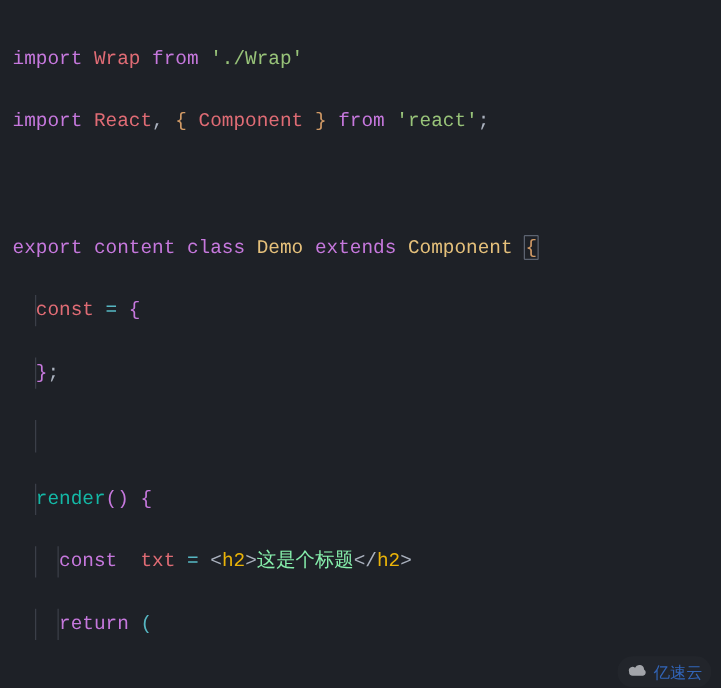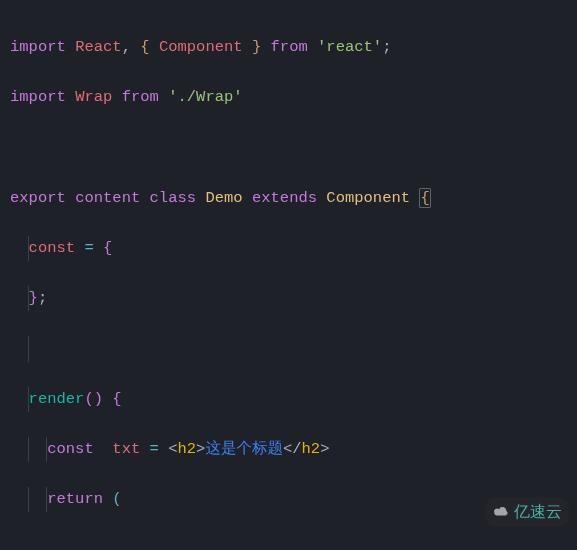--- a/index.html
+++ b/index.html
@@ -21,60 +21,60 @@
   .tok-kw   {color:#c678dd}
   .tok-def  {color:#e06c75}
   .tok-type {color:#e5c07b}
   .tok-var  {color:#e06c75}
   .tok-prop2{color:#e06c75}
   .tok-str  {color:#98c379}
   .tok-fn   {color:#14b8a6}
   .tok-op   {color:#56b6c2}
   .tok-pn   {color:#abb2bf}
   .tok-tag  {color:#eab308}
-  .tok-txt  {color:#3b82f6}
+  .tok-txt  {color:#86efac}
   .tok-brY  {color:#d19a66}
   .tok-brP  {color:#c678dd}
   .tok-brB  {color:#56b6c2}
   .indent-guide{
     position:absolute;
     left:0;top:0;bottom:0;
     width:1px;
     background:#3b3f48;
   }
   .ln{display:block;position:relative}
   .ln .guides{position:absolute;inset:0;pointer-events:none}
   .bracket-hl{
     border:1px solid #5c6370;
     border-radius:1px;
     padding:0 0px;
   }
   .overlay-logo{
     position:absolute;
-    right:8px;bottom:23px;
+    right:8px;bottom:0;
     display:flex;align-items:center;gap:4px;
-    color:#5eead4;
+    color:#3b82f6;
     font-family:sans-serif;
-    font-size:16px;
+    font-size:13px;
     opacity:.7;
     background:rgba(255,255,255,.03);
     padding:2px 7px;
     border-radius:12px;
     pointer-events:none;
   }
   .overlay-logo svg{width:18px;height:12px;fill:#dadde2}
   .g1{left:18px}
   .g2{left:36px}
 </style>
 </head>
 <body>
 
 <div class="code">
+<span class="ln"><span class="tok-kw">import</span> <span class="tok-def">Wrap</span> <span class="tok-kw">from</span> <span class="tok-str">'./Wrap'</span></span>
 <span class="ln"><span class="tok-kw">import</span> <span class="tok-def">React</span><span class="tok-pn">, </span><span class="tok-brY">{</span> <span class="tok-def">Component</span> <span class="tok-brY">}</span> <span class="tok-kw">from</span> <span class="tok-str">'react'</span><span class="tok-pn">;</span></span>
-<span class="ln"><span class="tok-kw">import</span> <span class="tok-def">Wrap</span> <span class="tok-kw">from</span> <span class="tok-str">'./Wrap'</span></span>
 <span class="ln"> </span>
 <span class="ln"><span class="tok-kw">export</span> <span class="tok-kw">content</span> <span class="tok-kw">class</span> <span class="tok-type">Demo</span> <span class="tok-kw">extends</span> <span class="tok-type">Component</span> <span class="tok-brY bracket-hl">{</span></span>
 <span class="ln"><span class="guides"><span class="indent-guide g1"></span></span>  <span class="tok-prop2">const</span> <span class="tok-op">=</span> <span class="tok-brP">{</span></span>
 <span class="ln"><span class="guides"><span class="indent-guide g1"></span></span>  <span class="tok-brP">}</span><span class="tok-pn">;</span></span>
 <span class="ln"><span class="guides"><span class="indent-guide g1"></span></span> </span>
 <span class="ln"><span class="guides"><span class="indent-guide g1"></span></span>  <span class="tok-fn">render</span><span class="tok-brP">()</span> <span class="tok-brP">{</span></span>
 <span class="ln"><span class="guides"><span class="indent-guide g1"></span><span class="indent-guide g2"></span></span>    <span class="tok-kw">const</span>  <span class="tok-var">txt</span> <span class="tok-op">=</span> <span class="tok-pn">&lt;</span><span class="tok-tag">h2</span><span class="tok-pn">&gt;</span><span class="tok-txt">这是个标题</span><span class="tok-pn">&lt;/</span><span class="tok-tag">h2</span><span class="tok-pn">&gt;</span></span>
 <span class="ln"><span class="guides"><span class="indent-guide g1"></span><span class="indent-guide g2"></span></span>    <span class="tok-kw">return</span> <span class="tok-brB">(</span></span>
 
 

